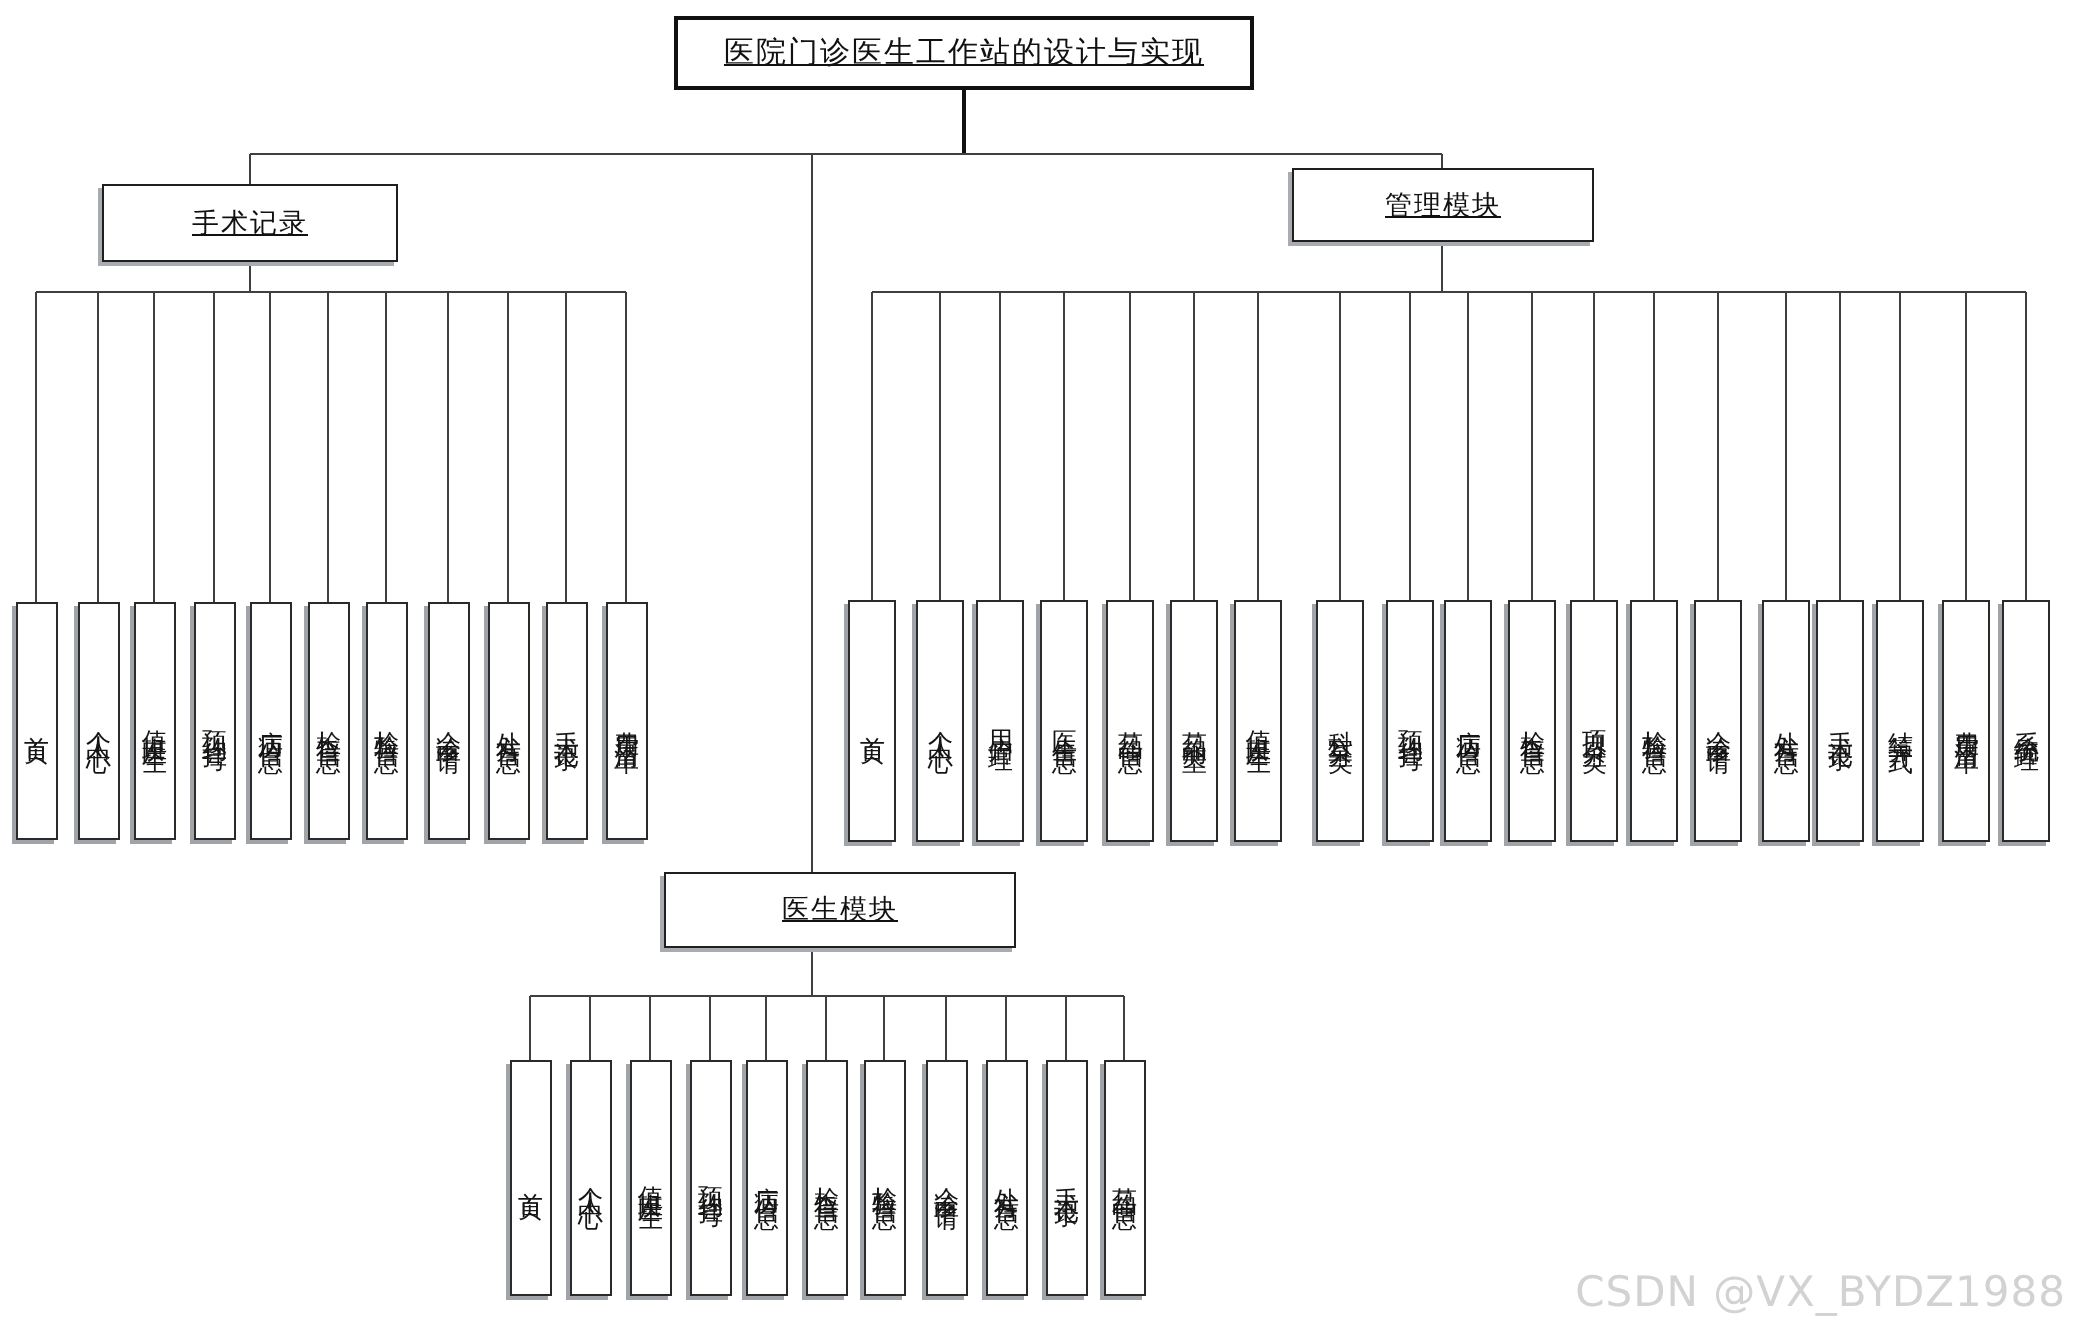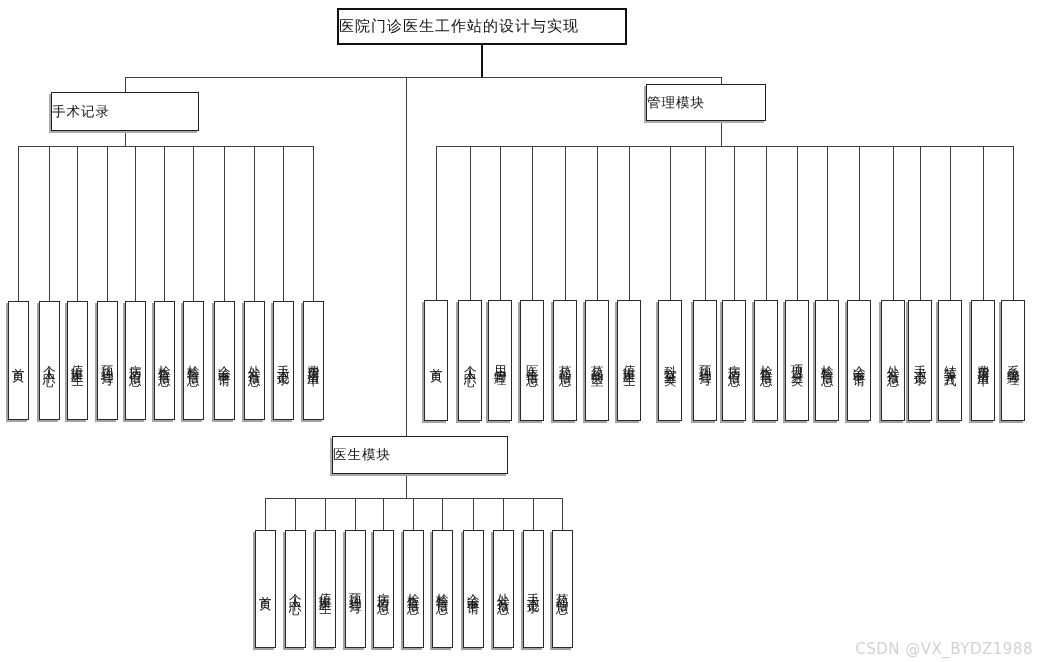--- a/index.html
+++ b/index.html
@@ -4,45 +4,45 @@
 <style>
   html,body{margin:0;padding:0;background:#ffffff;}
   .stage{
     position:relative;width:1039px;height:662px;background:#ffffff;
     font-family:"DejaVu Sans","Liberation Sans",sans-serif;
     overflow:hidden;color:#111;
   }
   #connector-svg{position:absolute;left:0;top:0;width:1039px;height:662px;}
   .box{
     position:absolute;background:#ffffff;border:1px solid #1f1f1f;
-    display:flex;align-items:center;justify-content:flex-start;box-sizing:border-box;
+    display:flex;align-items:center;justify-content:center;box-sizing:border-box;text-decoration:underline;
   }
   .title-box{
     left:337px;top:8px;width:290px;height:37px;
     border-width:2px;border-color:#111;font-size:15px;letter-spacing:1px;
   }
   .module-box{
     font-size:13.5px;letter-spacing:1px;
     box-shadow:-2px 2px 0 #a8acb0;
   }
   #module-user{left:51px;top:92px;width:148px;height:39px;}
-  #module-admin{left:646px;top:84px;width:120px;height:37px;}
+  #module-admin{left:646px;top:84px;width:151px;height:37px;}
   #module-doctor{left:332px;top:436px;width:176px;height:38px;}
   .leaf{
     position:absolute;background:#ffffff;border:1px solid #2a2a2a;
     box-shadow:-2px 2px 0 #a0a4a8;box-sizing:border-box;
     display:flex;align-items:center;justify-content:center;
   }
   .leaf span{
     writing-mode:vertical-rl;text-orientation:upright;
     font-size:12.5px;letter-spacing:3px;line-height:1;color:#151515;
   }
   .watermark{
     position:absolute;right:6px;bottom:4px;
-    font-size:15px;letter-spacing:0.5px;color:#d2d2d2;user-select:none;
+    font-size:21px;letter-spacing:0.5px;color:#d2d2d2;user-select:none;
   }
 </style>
 </head>
 <body>
 
 <div class="stage">
   <svg id="connector-svg" viewBox="0 0 1039 662" shape-rendering="crispEdges">
       <line x1="482" y1="45" x2="482" y2="77" stroke="#111111" stroke-width="2"></line>
       <line x1="125" y1="77" x2="721" y2="77" stroke="#3f3f3f" stroke-width="1"></line>
       <line x1="125" y1="77" x2="125" y2="92" stroke="#3f3f3f" stroke-width="1"></line>

